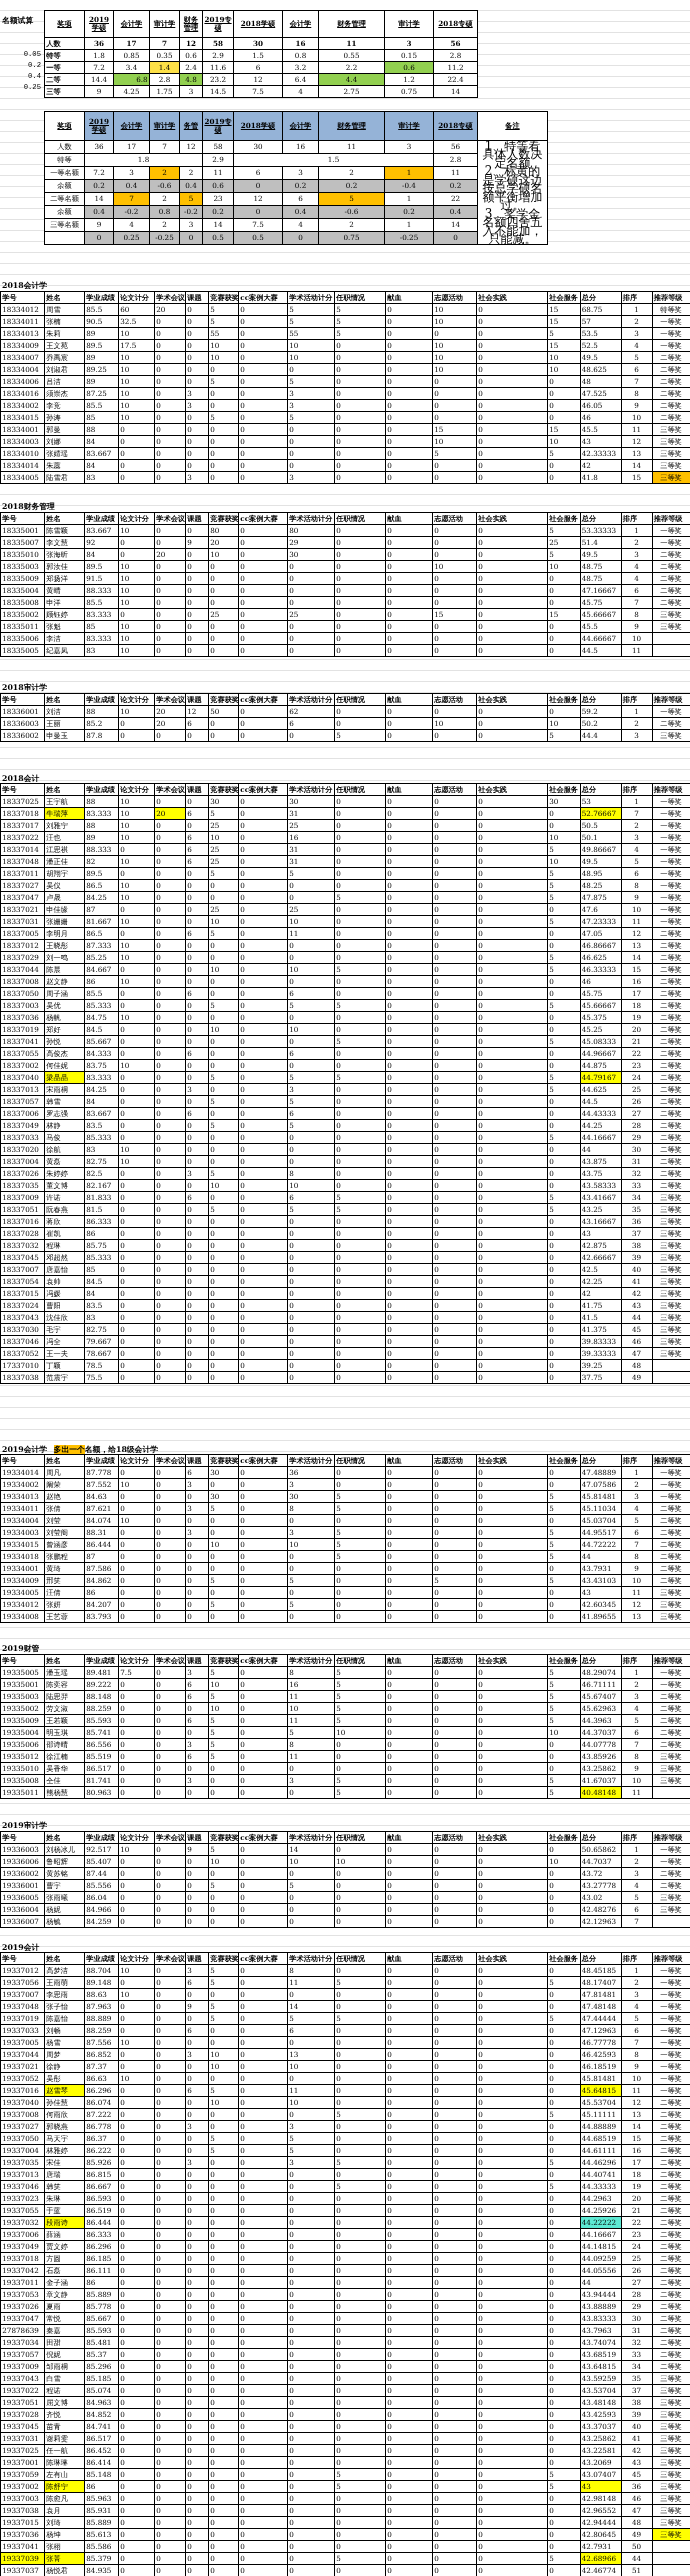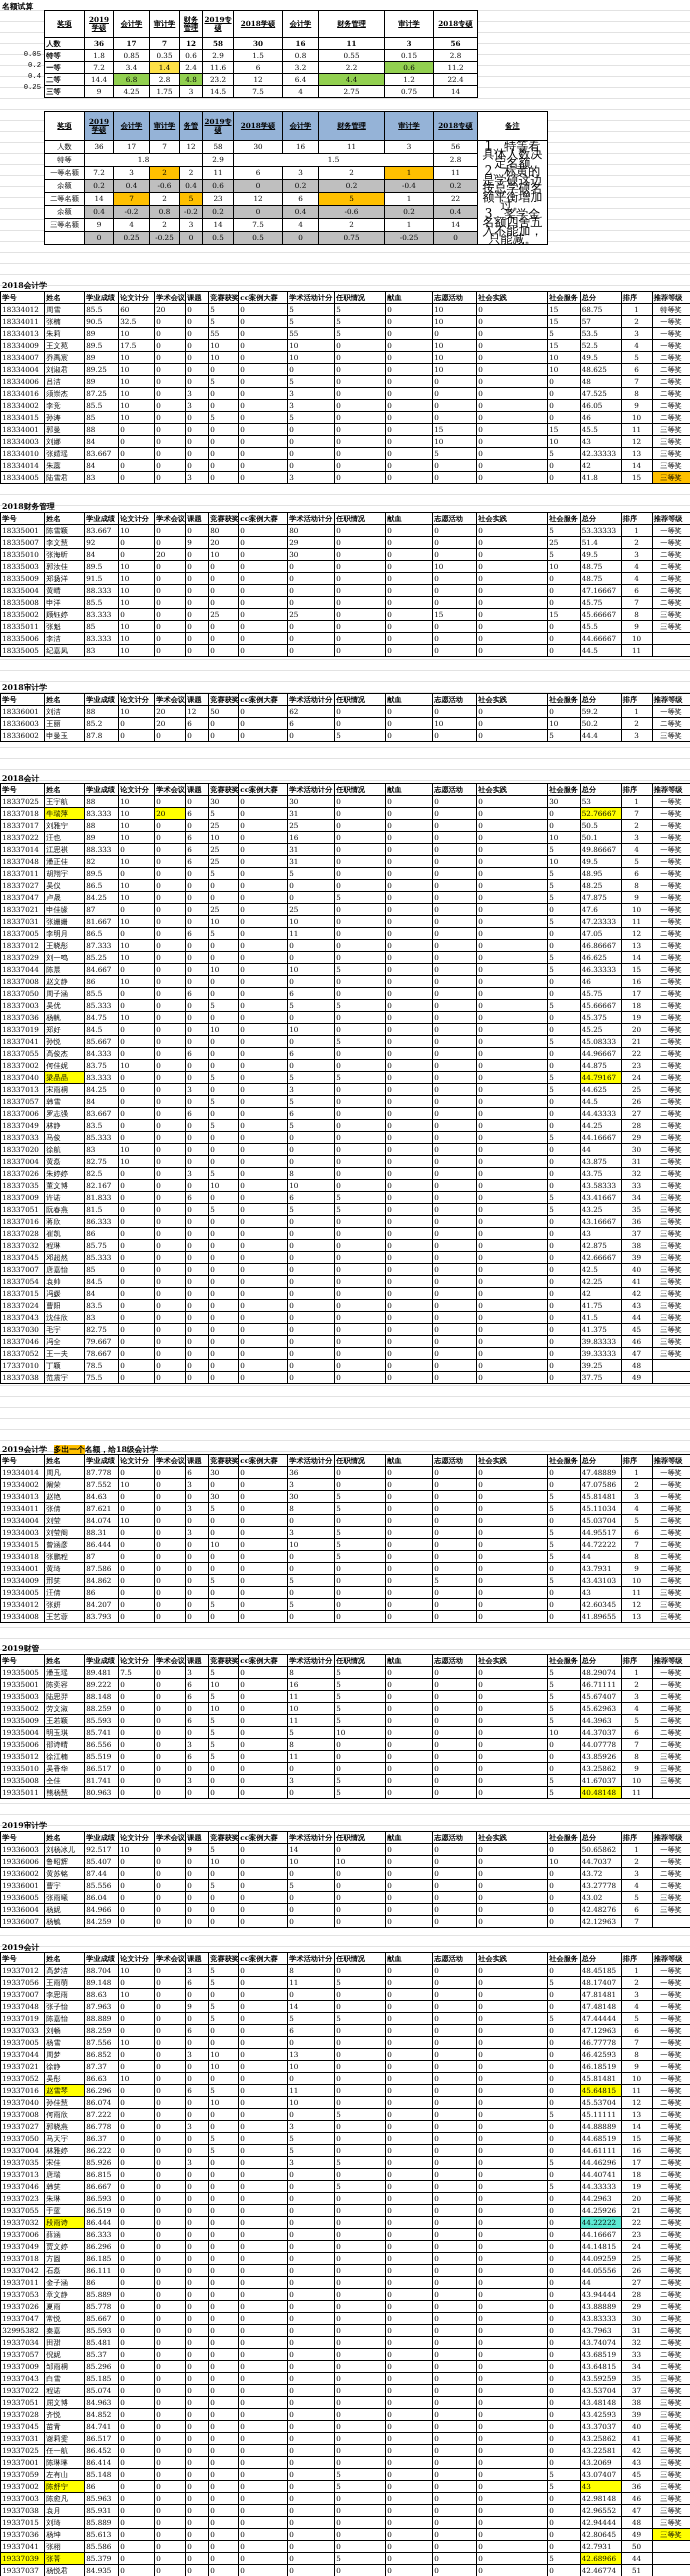--- a/index.html
+++ b/index.html
@@ -26,21 +26,21 @@
   .dt td{text-align:left;}
   .dt tr.hdr td{font-weight:bold;}
   .dt td.ctr{text-align:center;}
   .note-cell{white-space:normal !important;line-height:8.5px;vertical-align:middle;font-size:12px;text-align:left;padding:0.7px 2px;}
   .notespan{display:inline-block;height:9.8px;line-height:9.8px;}
 </style>
 </head>
 <body>
 
 <div id="sheet">
-  <div class="stitle" style="top:2px;">名额试算</div>
+  <div class="stitle" style="top:16px;">名额试算</div>
   <div id="q1-labels">
       <div class="rowlabel" style="top: 49px; left: 0px;">0.05</div>
       <div class="rowlabel" style="top: 60px; left: 0px;">0.2</div>
       <div class="rowlabel" style="top: 71px; left: 0px;">0.4</div>
       <div class="rowlabel" style="top: 82px; left: 0px;">0.25</div>
     </div>
   <div id="q1-host">
       <table class="qt abs" style="left: 44px; top: 10.4px; width: 434px;">
         <colgroup>
           <col style="width: 40px;">
@@ -104,21 +104,21 @@
             <td>11.6</td>
             <td>6</td>
             <td>3.2</td>
             <td>2.2</td>
             <td style="background: rgb(146, 208, 80);">0.6</td>
             <td>11.2</td>
           </tr>
           <tr>
             <td class="lbl">二等</td>
             <td>14.4</td>
-            <td style="background: rgb(146, 208, 80);">6.8</td>
+            <td style="background: rgb(146, 208, 80); text-align: right;">6.8</td>
             <td>2.8</td>
             <td style="background: rgb(146, 208, 80);">4.8</td>
             <td>23.2</td>
             <td>12</td>
             <td>6.4</td>
             <td style="background: rgb(146, 208, 80);">4.4</td>
             <td>1.2</td>
             <td>22.4</td>
           </tr>
           <tr>
@@ -3252,21 +3252,21 @@
             <td>0</td>
             <td>0</td>
             <td>0</td>
             <td>0</td>
             <td>0</td>
             <td>43.83333</td>
             <td class="ctr">30</td>
             <td class="ctr">二等奖</td>
           </tr>
           <tr>
-            <td>32995382</td>
+            <td>27878639</td>
             <td>秦嘉</td>
             <td>85.593</td>
             <td>0</td>
             <td>0</td>
             <td>0</td>
             <td>0</td>
             <td>0</td>
             <td>0</td>
             <td>0</td>
             <td>0</td>

